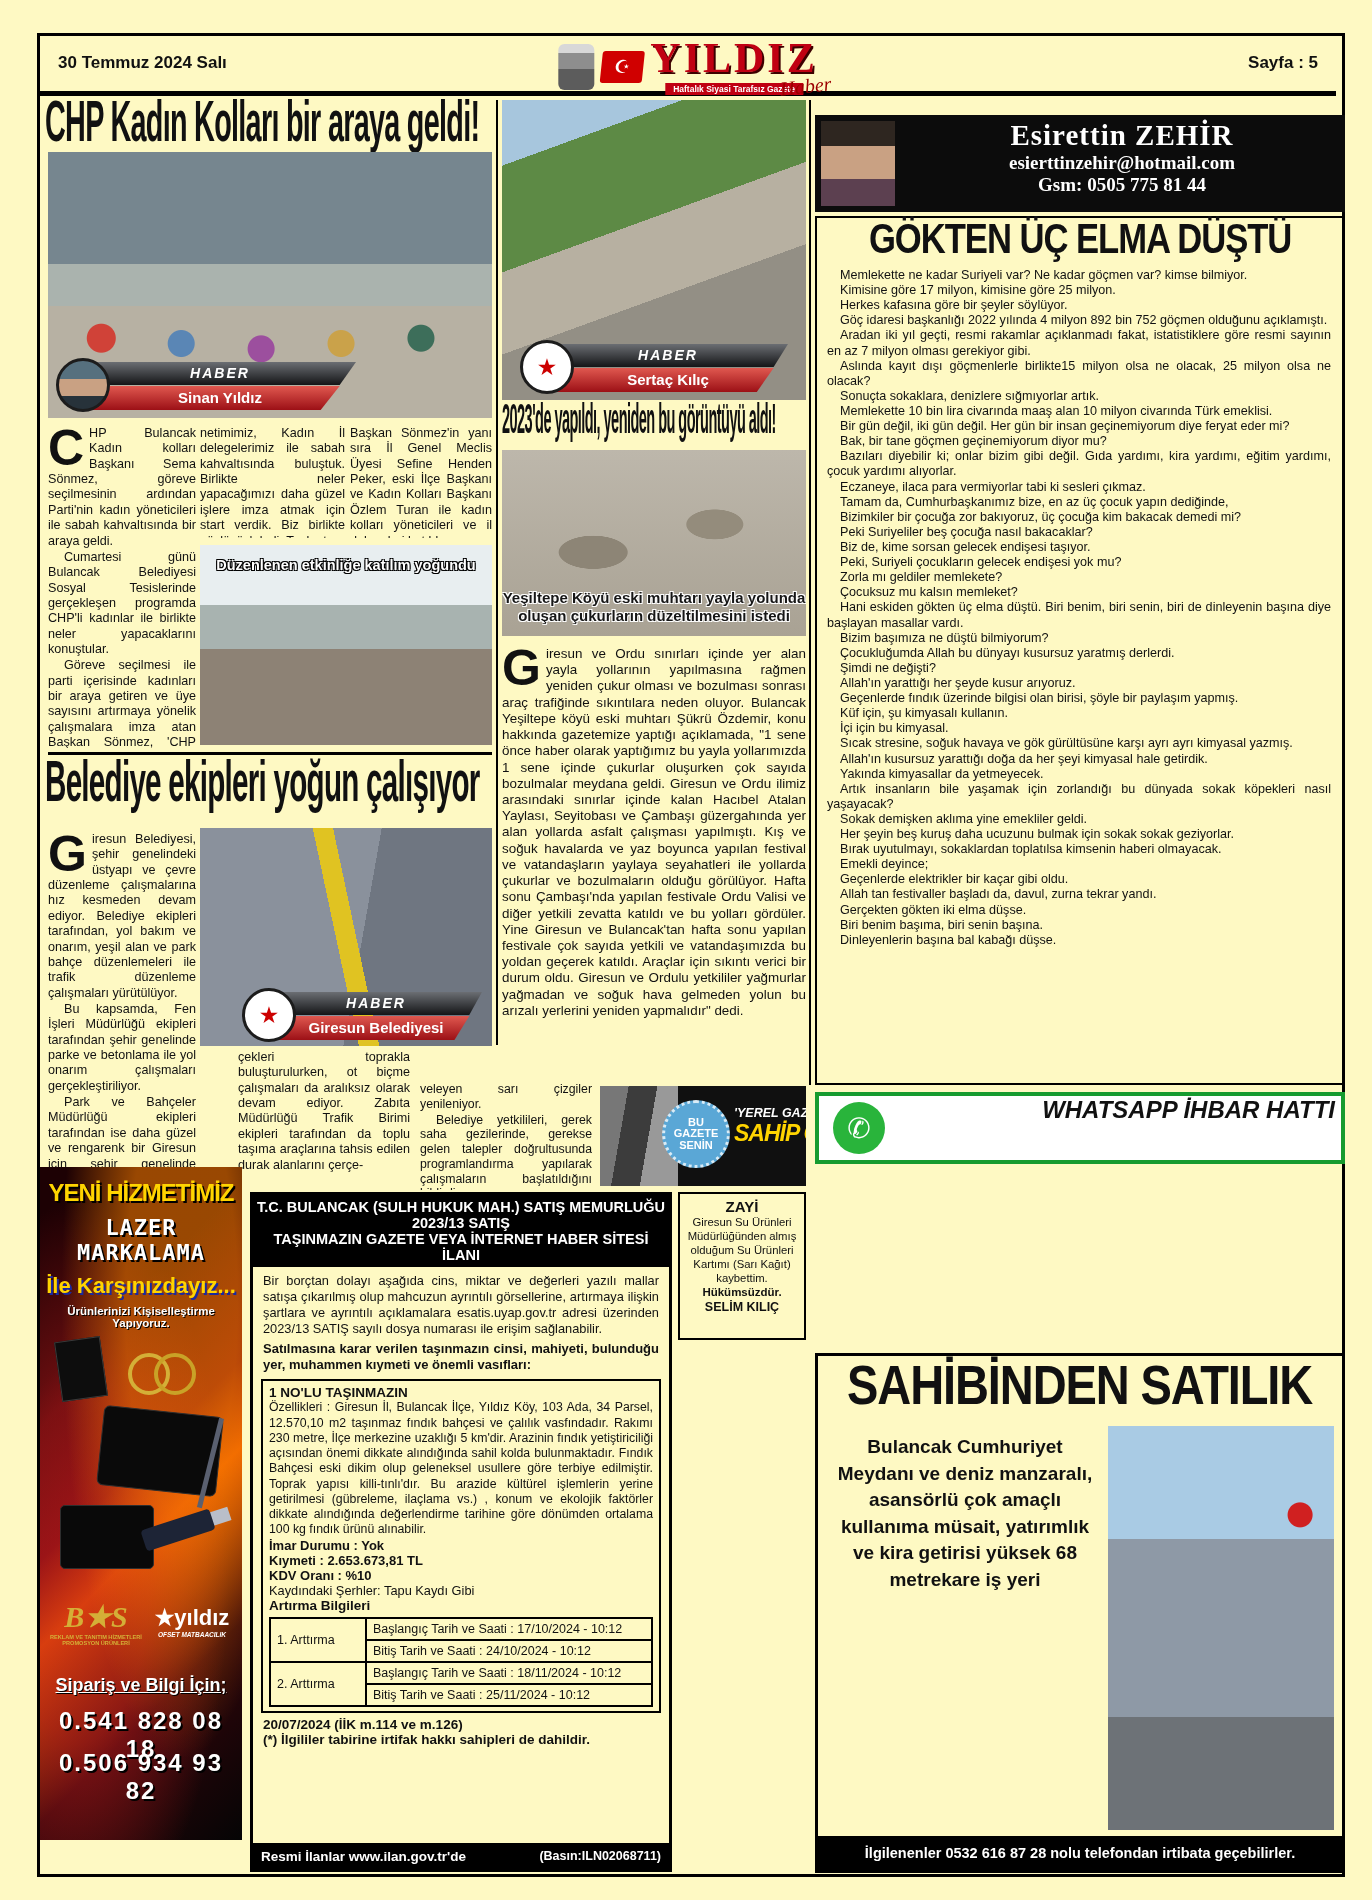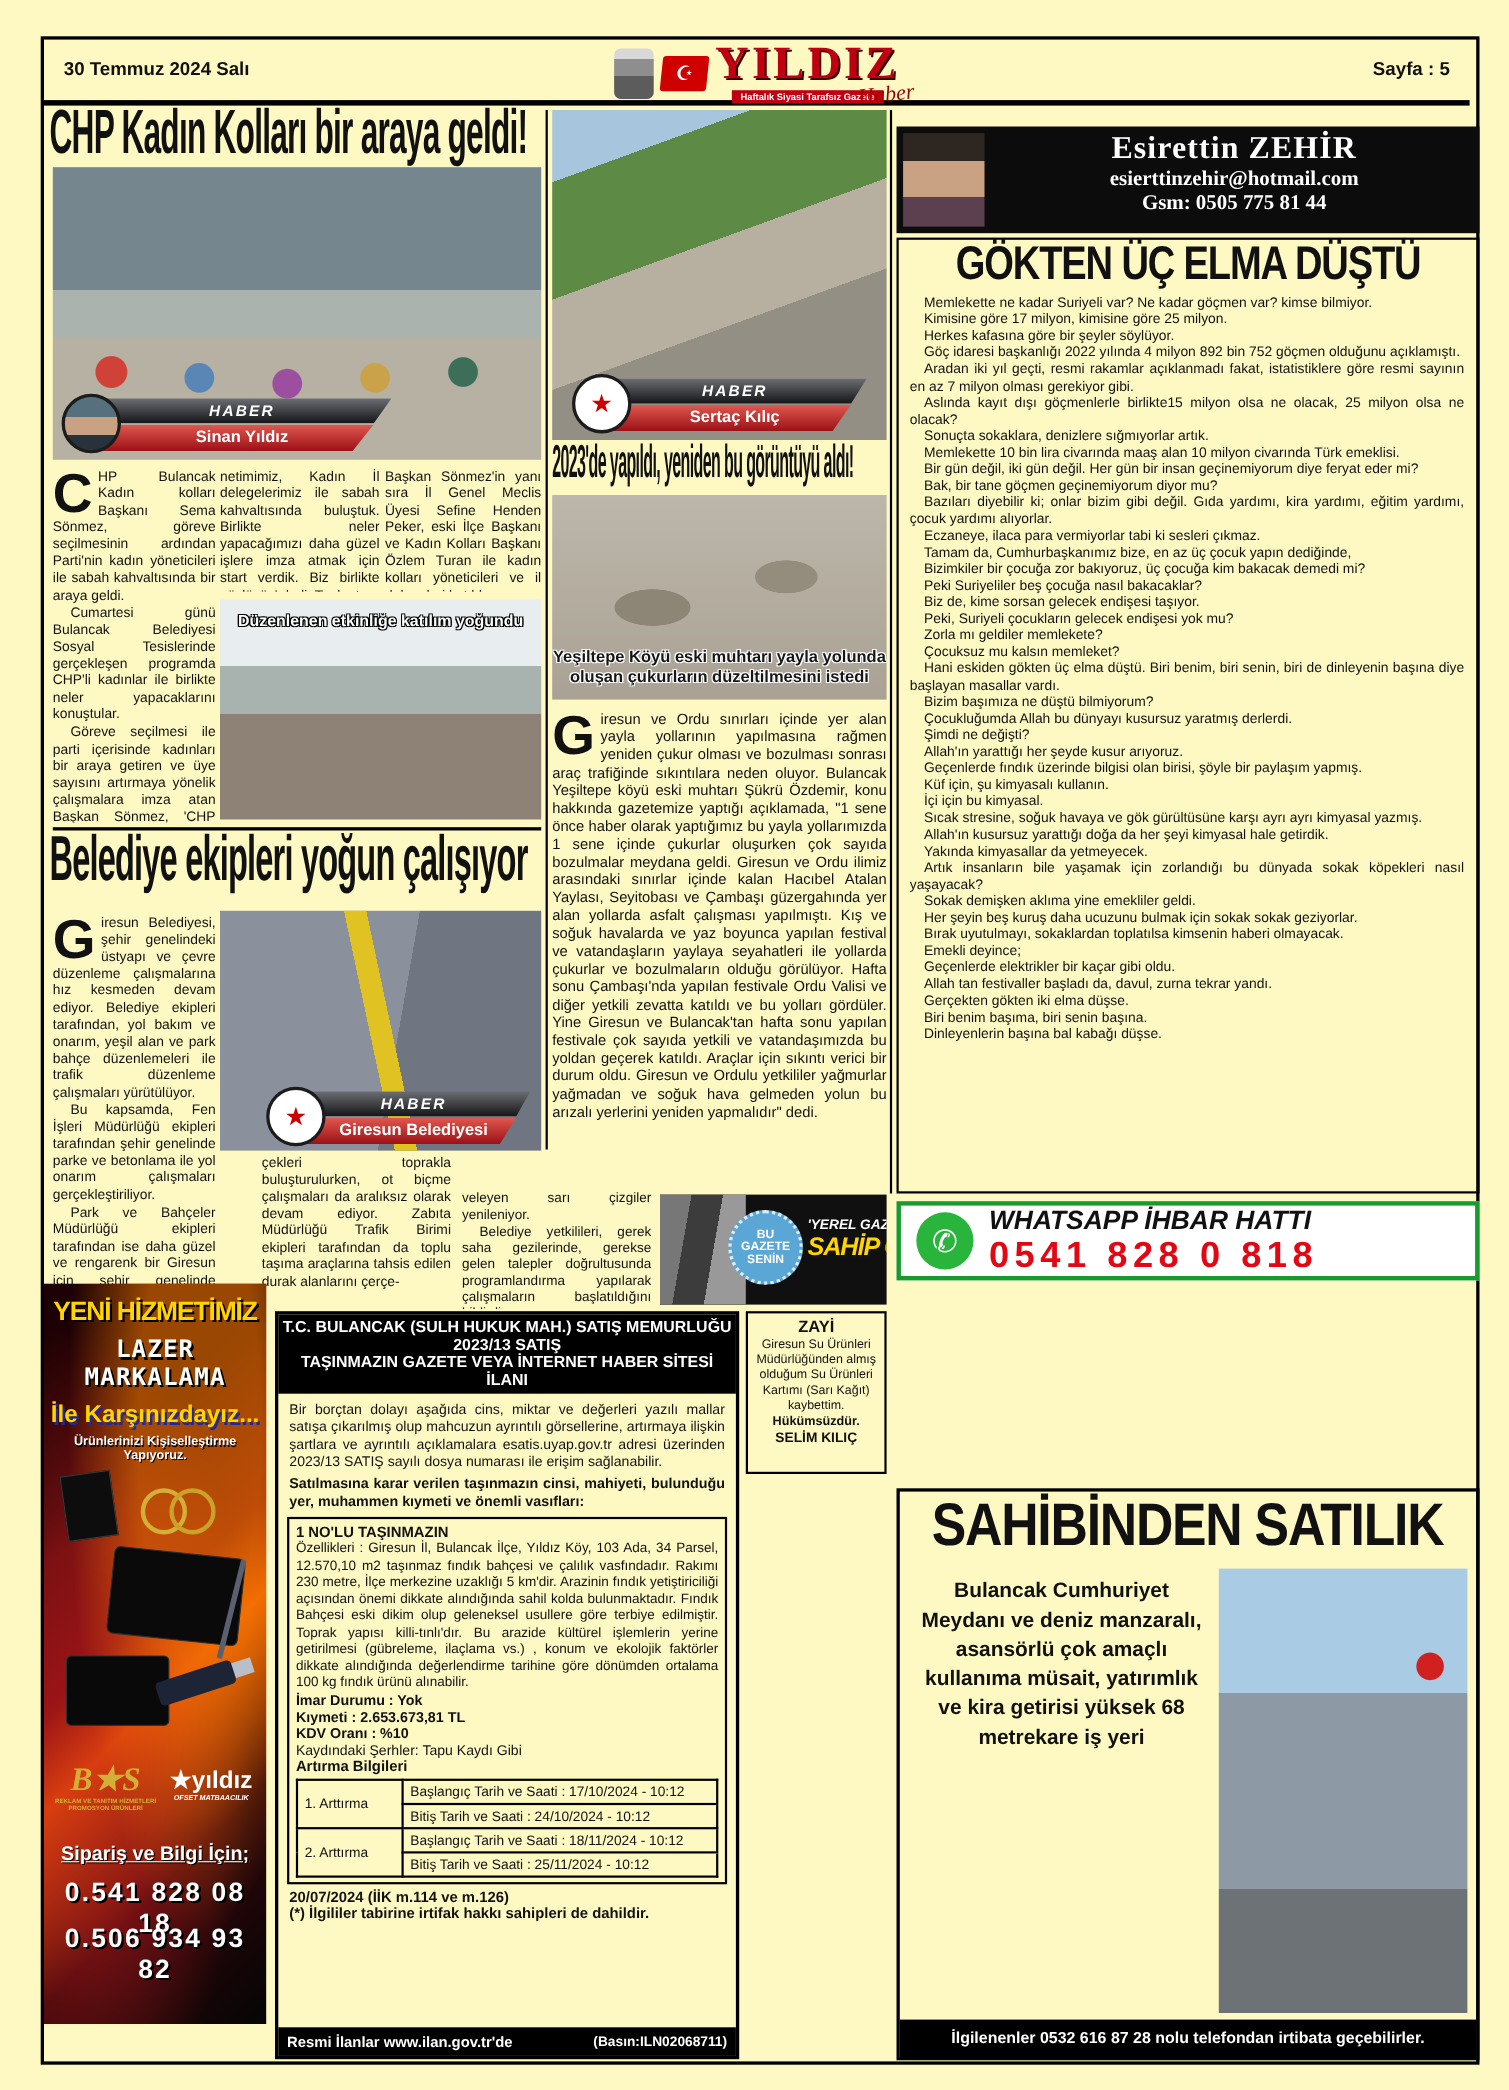--- a/index.html
+++ b/index.html
@@ -223,23 +223,22 @@
         <p>Geçenlerde elektrikler bir kaçar gibi oldu.</p>
         <p>Allah tan festivaller başladı da, davul, zurna tekrar yandı.</p>
         <p>Gerçekten gökten iki elma düşse.</p>
         <p>Biri benim başıma, biri senin başına.</p>
         <p>Dinleyenlerin başına bal kabağı düşse.</p>
       </div>
   </div>
 
   <div class="abs" style="left:815px;top:1092px;width:530px;height:72px;border:4px solid #169b2f;box-sizing:border-box;background:#fff;">
     <div class="abs" style="left:14px;top:6px;width:52px;height:52px;border-radius:50%;background:#29b43b;display:flex;align-items:center;justify-content:center;color:#fff;font-size:28px;">✆</div>
-    <div class="abs" style="left:80px;top:0px;width:436px;text-align:left;">
+    <div class="abs" style="left:80px;top:0px;width:436px;text-align:right;">
       <div style="font-size:24px;font-weight:bold;font-style:italic;letter-spacing:0px;">WHATSAPP İHBAR HATTI</div>
-      <div style="font-size:33px;font-weight:bold;color:#e30613;letter-spacing:5px;line-height:1;">0541 828 0 818</div>
     </div>
   </div>
 
 
   <div class="abs" style="left:815px;top:1353px;width:530px;height:520px;border:3px solid #000;box-sizing:border-box;">
     <div style="text-align:center;margin-top:6px;">
       <span class="condc" style="font-size:42px;transform:scale(1.12,1.3);">SAHİBİNDEN SATILIK</span>
     </div>
     <div class="abs" style="left:14px;top:78px;width:266px;font-size:19px;font-weight:bold;line-height:1.4;text-align:center;">Bulancak Cumhuriyet Meydanı ve deniz manzaralı, asansörlü çok amaçlı kullanıma müsait, yatırımlık ve kira getirisi yüksek 68 metrekare iş yeri</div>
     <div class="photo" style="left:290px;top:70px;width:226px;height:404px;background:

